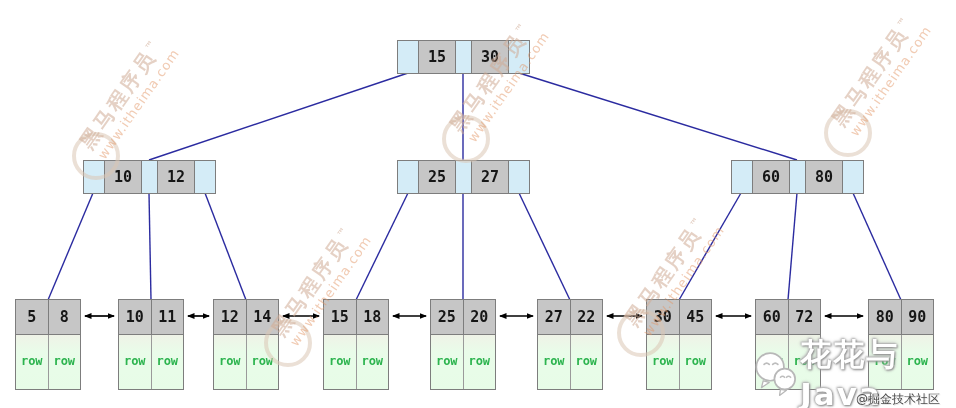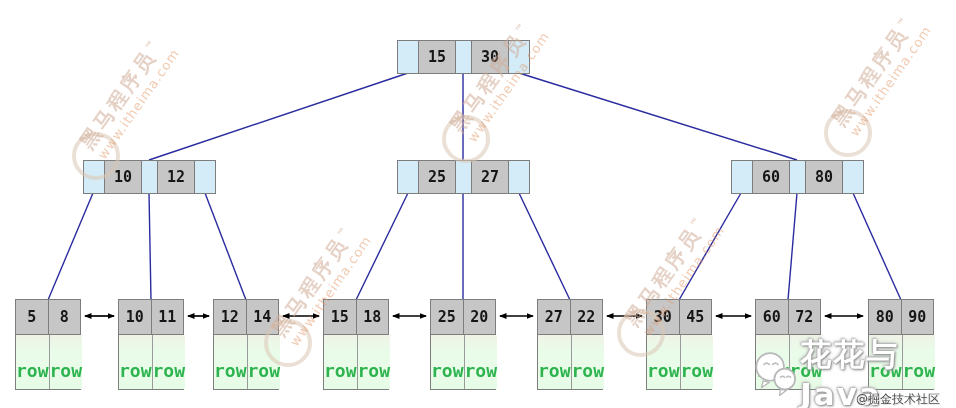--- a/index.html
+++ b/index.html
@@ -32,22 +32,22 @@
   .lkey {
     flex:1; background:var(--key_cell,#c6c6c6); border-right:1px solid var(--node_border,#7d7d7d);
     display:flex; align-items:center; justify-content:center;
     font-weight:bold; font-size:15px; color:#161616;
   }
   .lkey.last { border-right:none; }
   .leaf-rows { display:flex; flex:1; }
   .lrow {
     flex:1; border-right:1px solid #9a9a9a; box-sizing:border-box;
     background:linear-gradient(to bottom, #eff3e7 0%, #e9fce9 32%, #e7fce7 100%);
-    padding-top:25px; text-align:center;
-    color:var(--row_text,#2db44f); font-weight:bold; font-size:18px;
+    padding-top:19px; text-align:center;
+    color:var(--row_text,#2db44f); font-weight:bold; font-size:12px;
   }
   .lrow.last { border-right:none; }
 
   
   .wm { position:absolute; width:0; height:0; pointer-events:none; z-index:5; }
   .wm-circle {
     position:absolute; left:-23px; top:-23px; width:40px; height:40px;
     border:4px solid rgba(219,198,181,0.55); border-radius:50%;
   }
   .wm-text {

